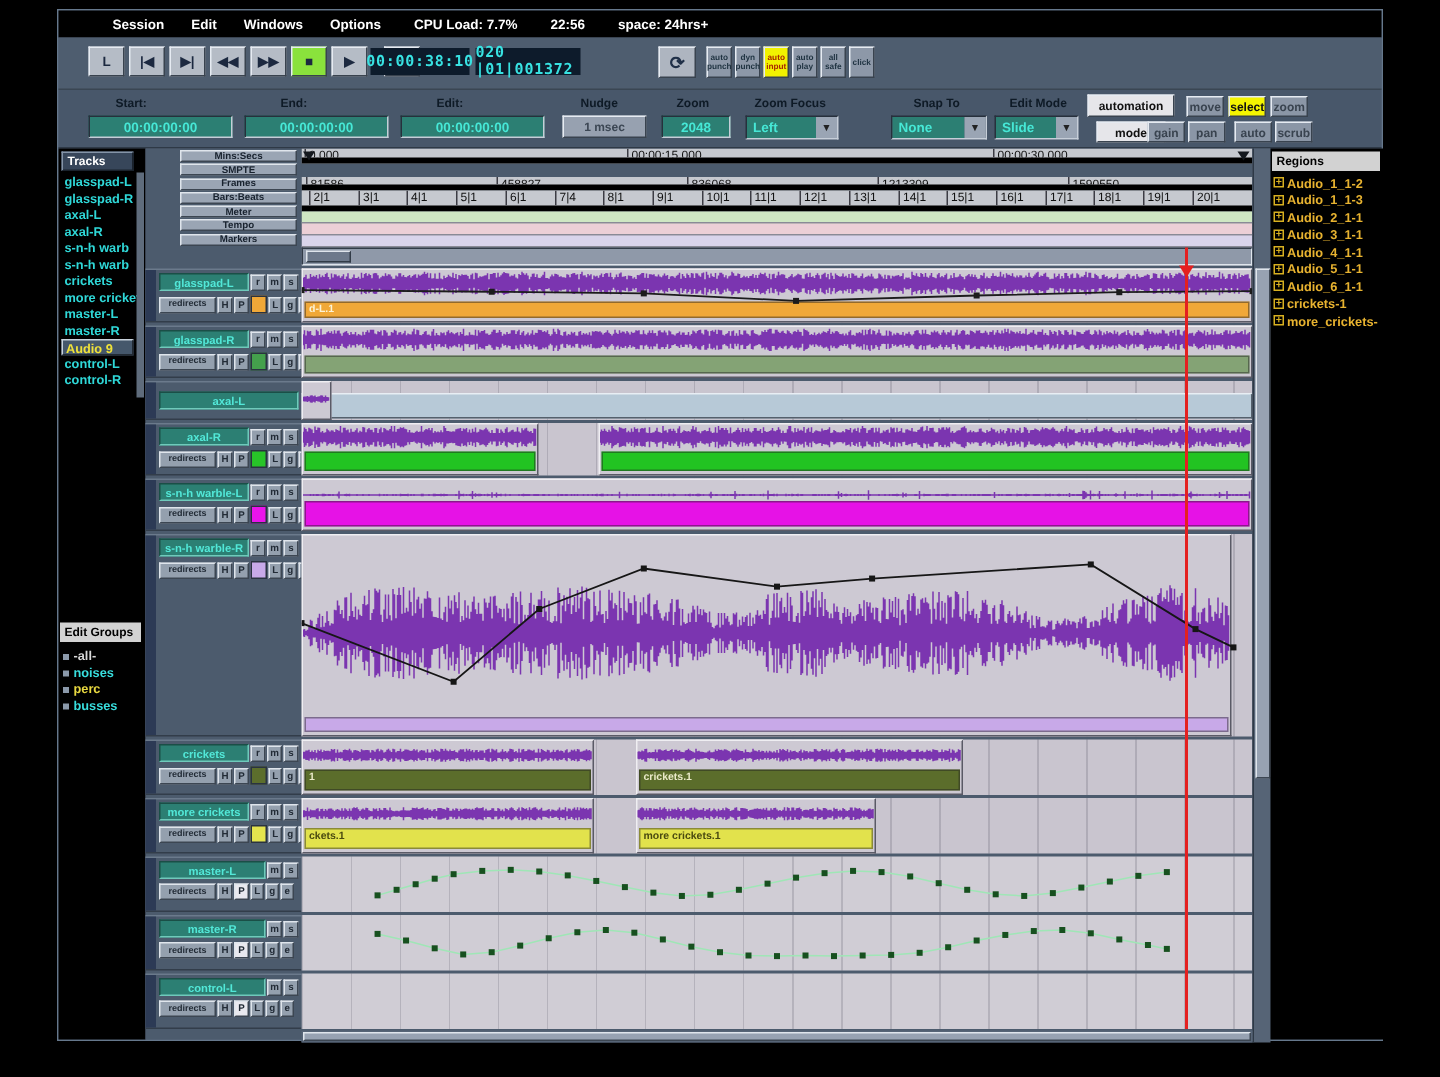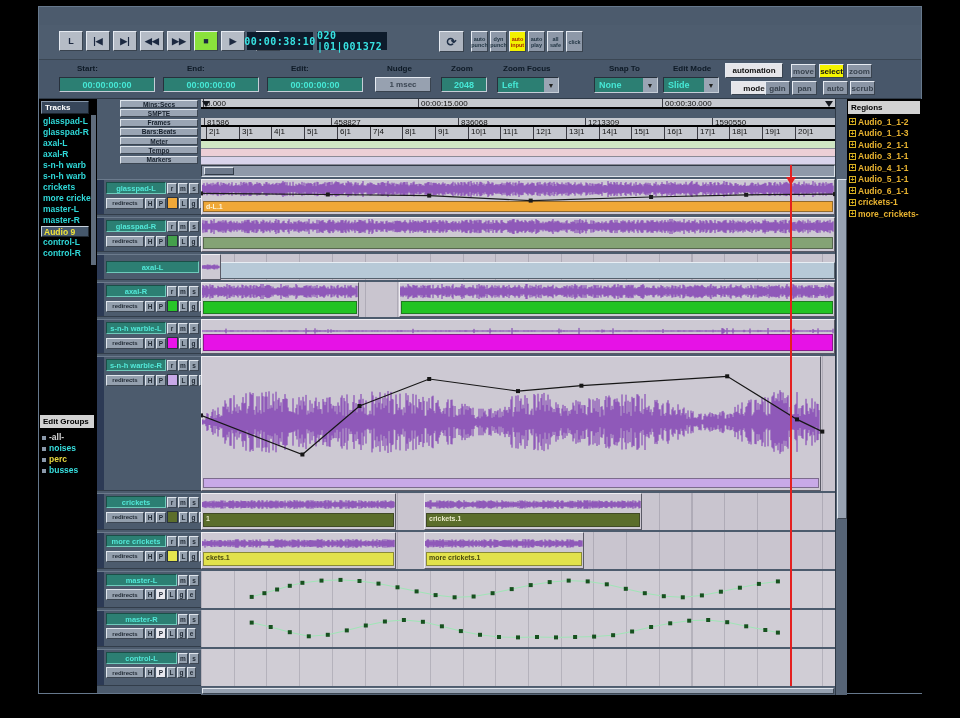--- a/index.html
+++ b/index.html
@@ -47,21 +47,21 @@
   .gitem .gm{width:4px;height:4px;background:#8b99aa;margin:0 3px 0 1px;}
   .rsb{position:absolute;left:808px;top:0;width:76px;height:100%;background:#000;}
   .rlist{position:absolute;left:2px;top:17px;width:72px;}
   .ritem{height:11.5px;font-size:8.5px;font-weight:bold;color:#e8b330;display:flex;align-items:center;white-space:nowrap;cursor:pointer;}
   .ritem .plus{width:7px;height:7px;border:1px solid #d8b020;color:#d8b020;font-size:7px;line-height:5px;text-align:center;margin-right:2px;flex:none;}
   
   .hcol{position:absolute;left:58px;top:0;width:104px;height:100%;background:#4c5b6d;}
   .rulbtns{position:absolute;right:3px;top:1px;width:78px;}
   .rulbtn{height:8px;margin-bottom:1.3px;background:#9aa5b4;color:#18222e;font-size:6.5px;font-weight:bold;display:flex;align-items:center;justify-content:center;border:1px solid;border-color:#dfe5ec #3c4652 #3c4652 #dfe5ec;cursor:pointer;}
   .canvas{position:absolute;left:162px;top:0;width:634px;height:596px;overflow:hidden;background:#4c5b6d;}
-  .rrow{position:absolute;left:0;width:634px;background:#c6c9cf;border-bottom:2px solid #000000;overflow:hidden;}
+  .rrow{position:absolute;left:0;width:634px;background:#c6c9cf;border-bottom:4px solid #000000;overflow:hidden;}
   .rlab{position:absolute;top:0;height:100%;font-size:8px;color:#101010;border-left:1px solid #3c3c44;padding-left:2px;white-space:nowrap;line-height:9px;}
   .band{position:absolute;left:0;width:634px;border-bottom:1px solid #8a8a96;}
   .scrollstrip{position:absolute;left:0;top:66px;width:634px;height:12px;background:#8f99a9;border:1px solid;border-color:#313b47 #dfe5ec #dfe5ec #313b47;}
   .striph{position:absolute;left:2px;top:1px;width:30px;height:8px;background:#6d798b;border:1px solid;border-color:#dfe5ec #313b47 #313b47 #dfe5ec;}
   .stript{position:absolute;top:2px;width:0;height:0;border-left:4px solid transparent;border-right:4px solid transparent;border-top:6px solid #14181e;}
   .lane{position:absolute;left:0;width:634px;background-color:#c9c5cf;background-image:repeating-linear-gradient(90deg,rgba(15,15,35,0.14) 0 1px,transparent 1px 32.7px);}
   .lane.bus{background-color:#d0cdd5;}
   .region{position:absolute;top:0;height:100%;background:#cdc9d3;border:1px solid;border-color:#efeef2 #5a5a66 #5a5a66 #efeef2;}
   .rbar{position:absolute;left:1px;right:1px;bottom:2px;overflow:hidden;border:1px solid rgba(30,30,30,0.45);}
   .rbar span{font-size:7px;font-weight:bold;line-height:9px;padding-left:2px;white-space:nowrap;display:block;}
@@ -79,20 +79,31 @@
   .hscroll{position:absolute;left:162px;top:588px;width:634px;height:8px;background:#566476;}
   .hhandle{position:absolute;left:1px;top:1px;right:1px;height:6px;background:#97a2b2;border:1px solid;border-color:#dfe5ec #3c4652 #3c4652 #dfe5ec;}
   .playhead{position:absolute;top:66px;width:1.5px;bottom:9px;background:#e42020;z-index:40;}
   .phtri{position:absolute;top:78px;width:0;height:0;border-left:5px solid transparent;border-right:5px solid transparent;border-top:8px solid #e42020;z-index:41;}
 </style>
 </head>
 <body>
 
 <div class="app">
 
+  <div class="menubar">
+    <span id="menu-items" style="display:flex">
+        <span>Session</span>
+        <span>Edit</span>
+        <span>Windows</span>
+        <span>Options</span>
+      </span>
+    <span class="stat">CPU Load: 7.7%</span>
+    <span class="stat">22:56</span>
+    <span class="stat">space: 24hrs+</span>
+  </div>
 
   <div class="transportbar">
     <div class="tbtns" id="transport-buttons">
         <div class="tbtn raised">L</div>
         <div class="tbtn raised">|◀</div>
         <div class="tbtn raised">▶|</div>
         <div class="tbtn raised">◀◀</div>
         <div class="tbtn raised">▶▶</div>
         <div class="tbtn raised active">■</div>
         <div class="tbtn raised">▶</div>

